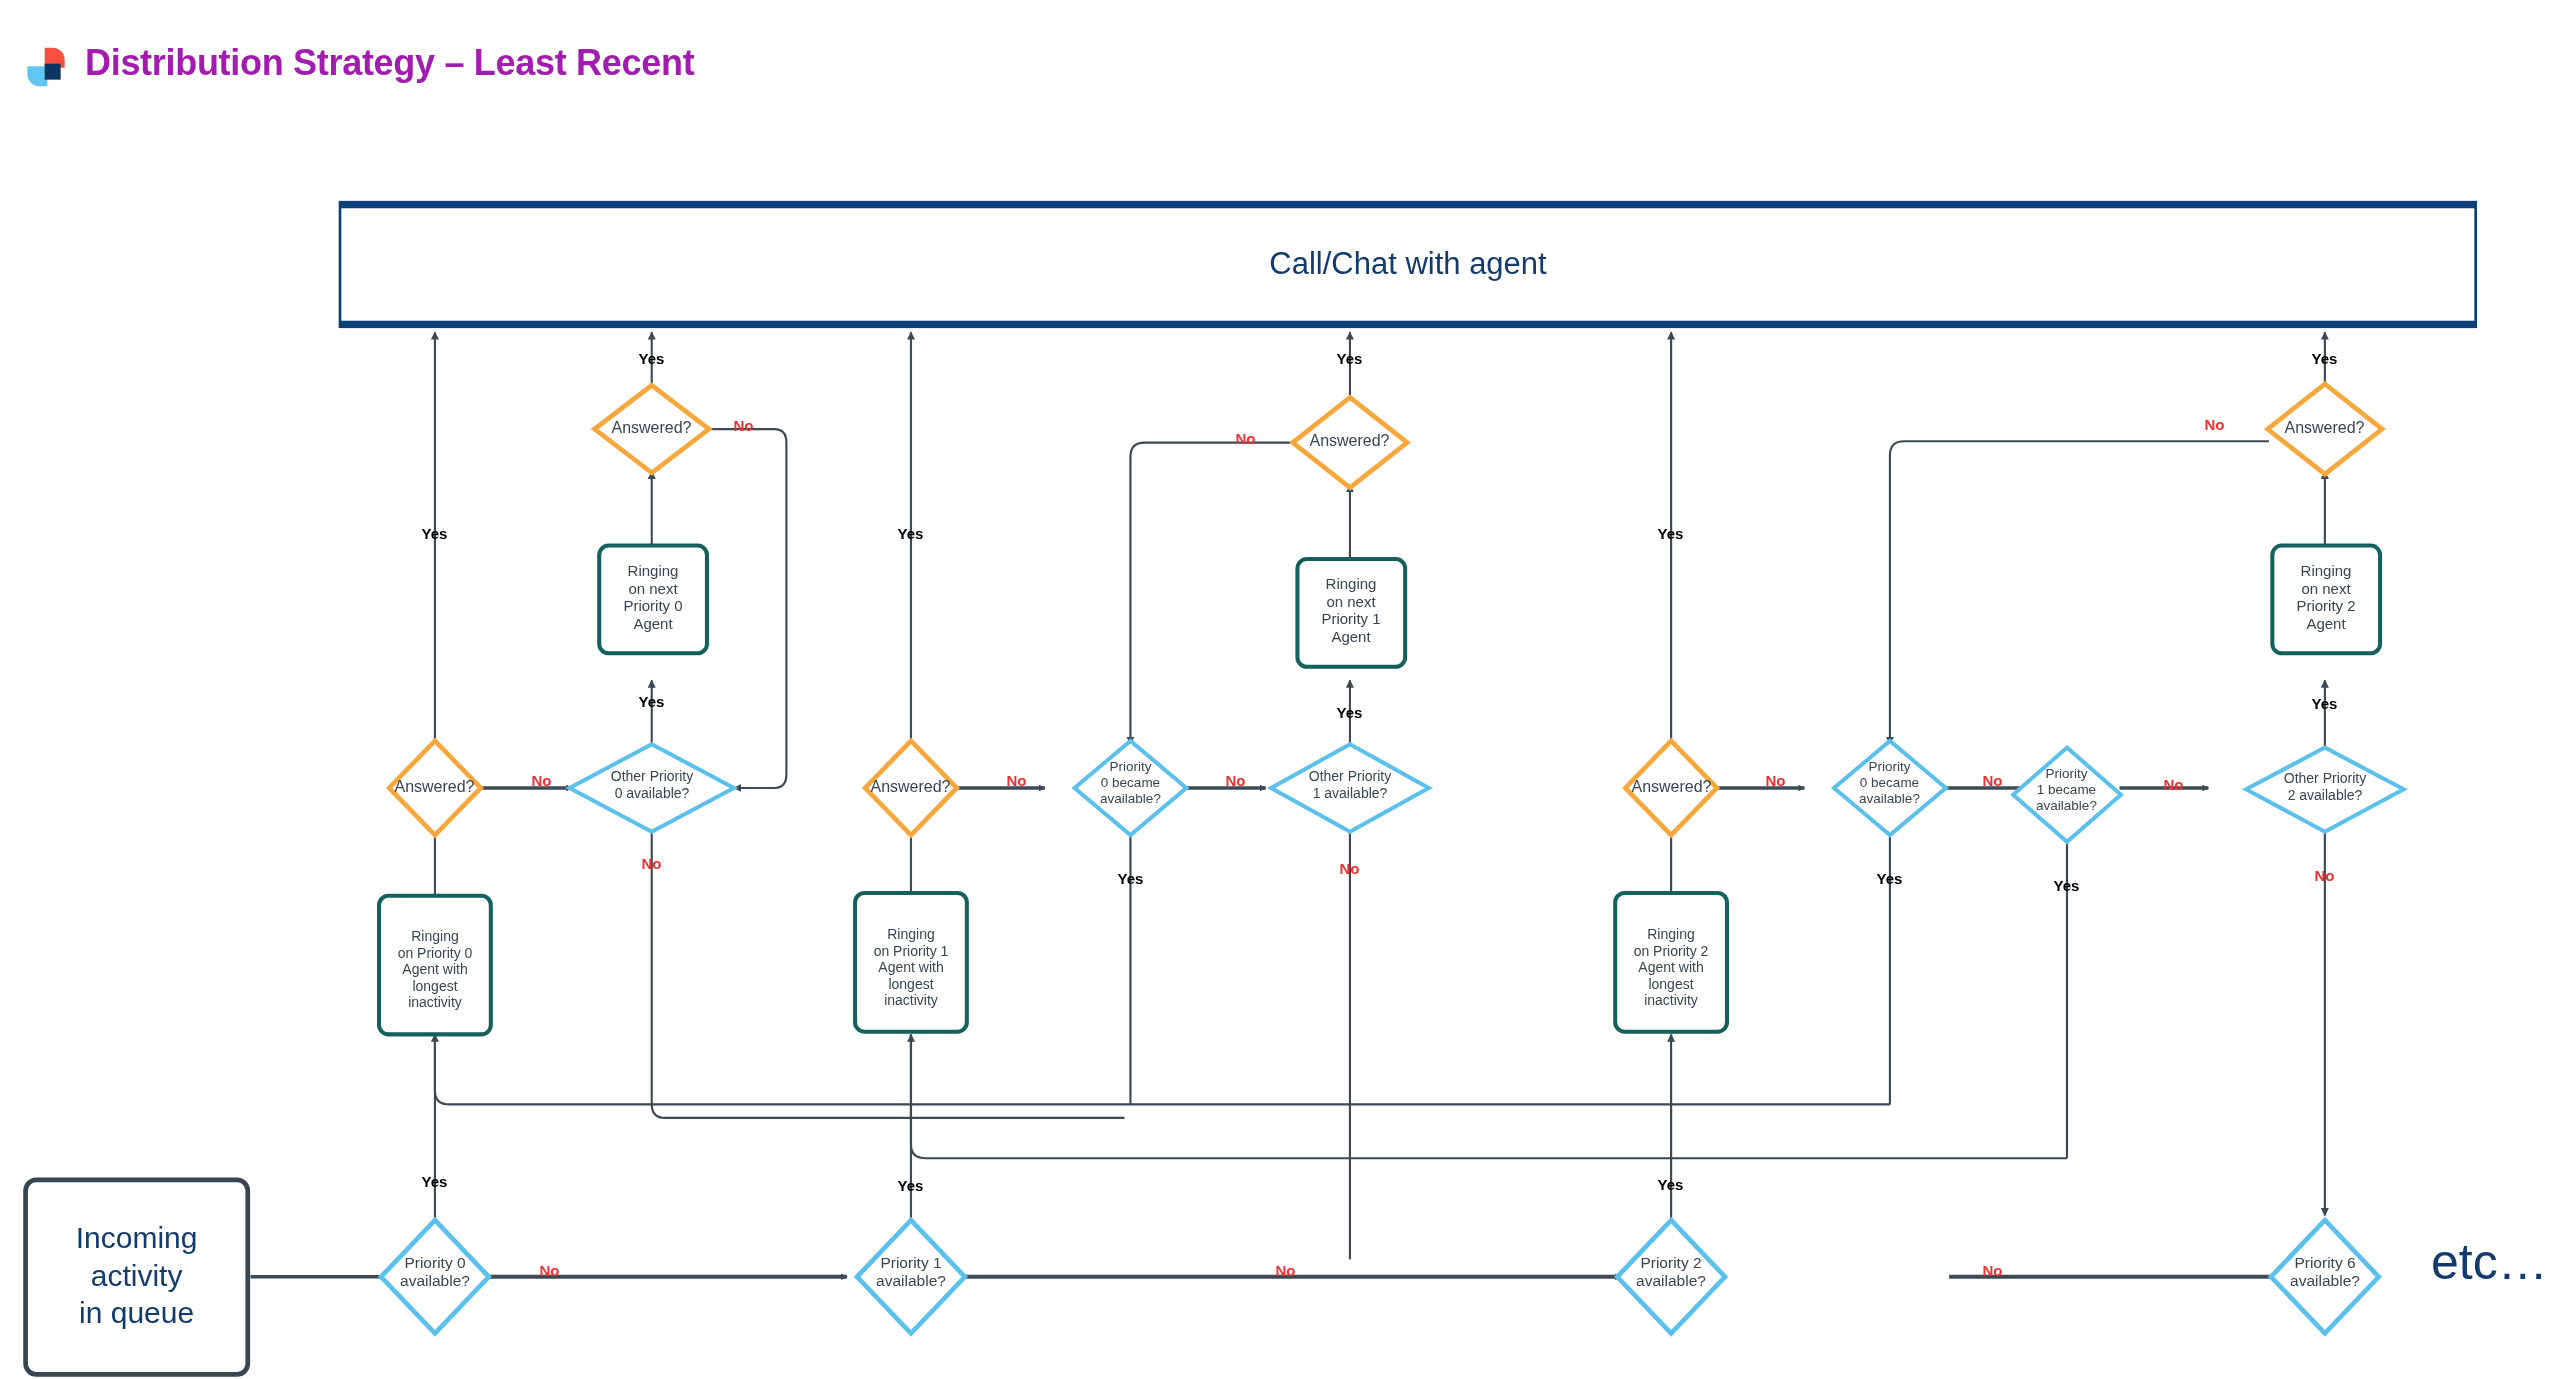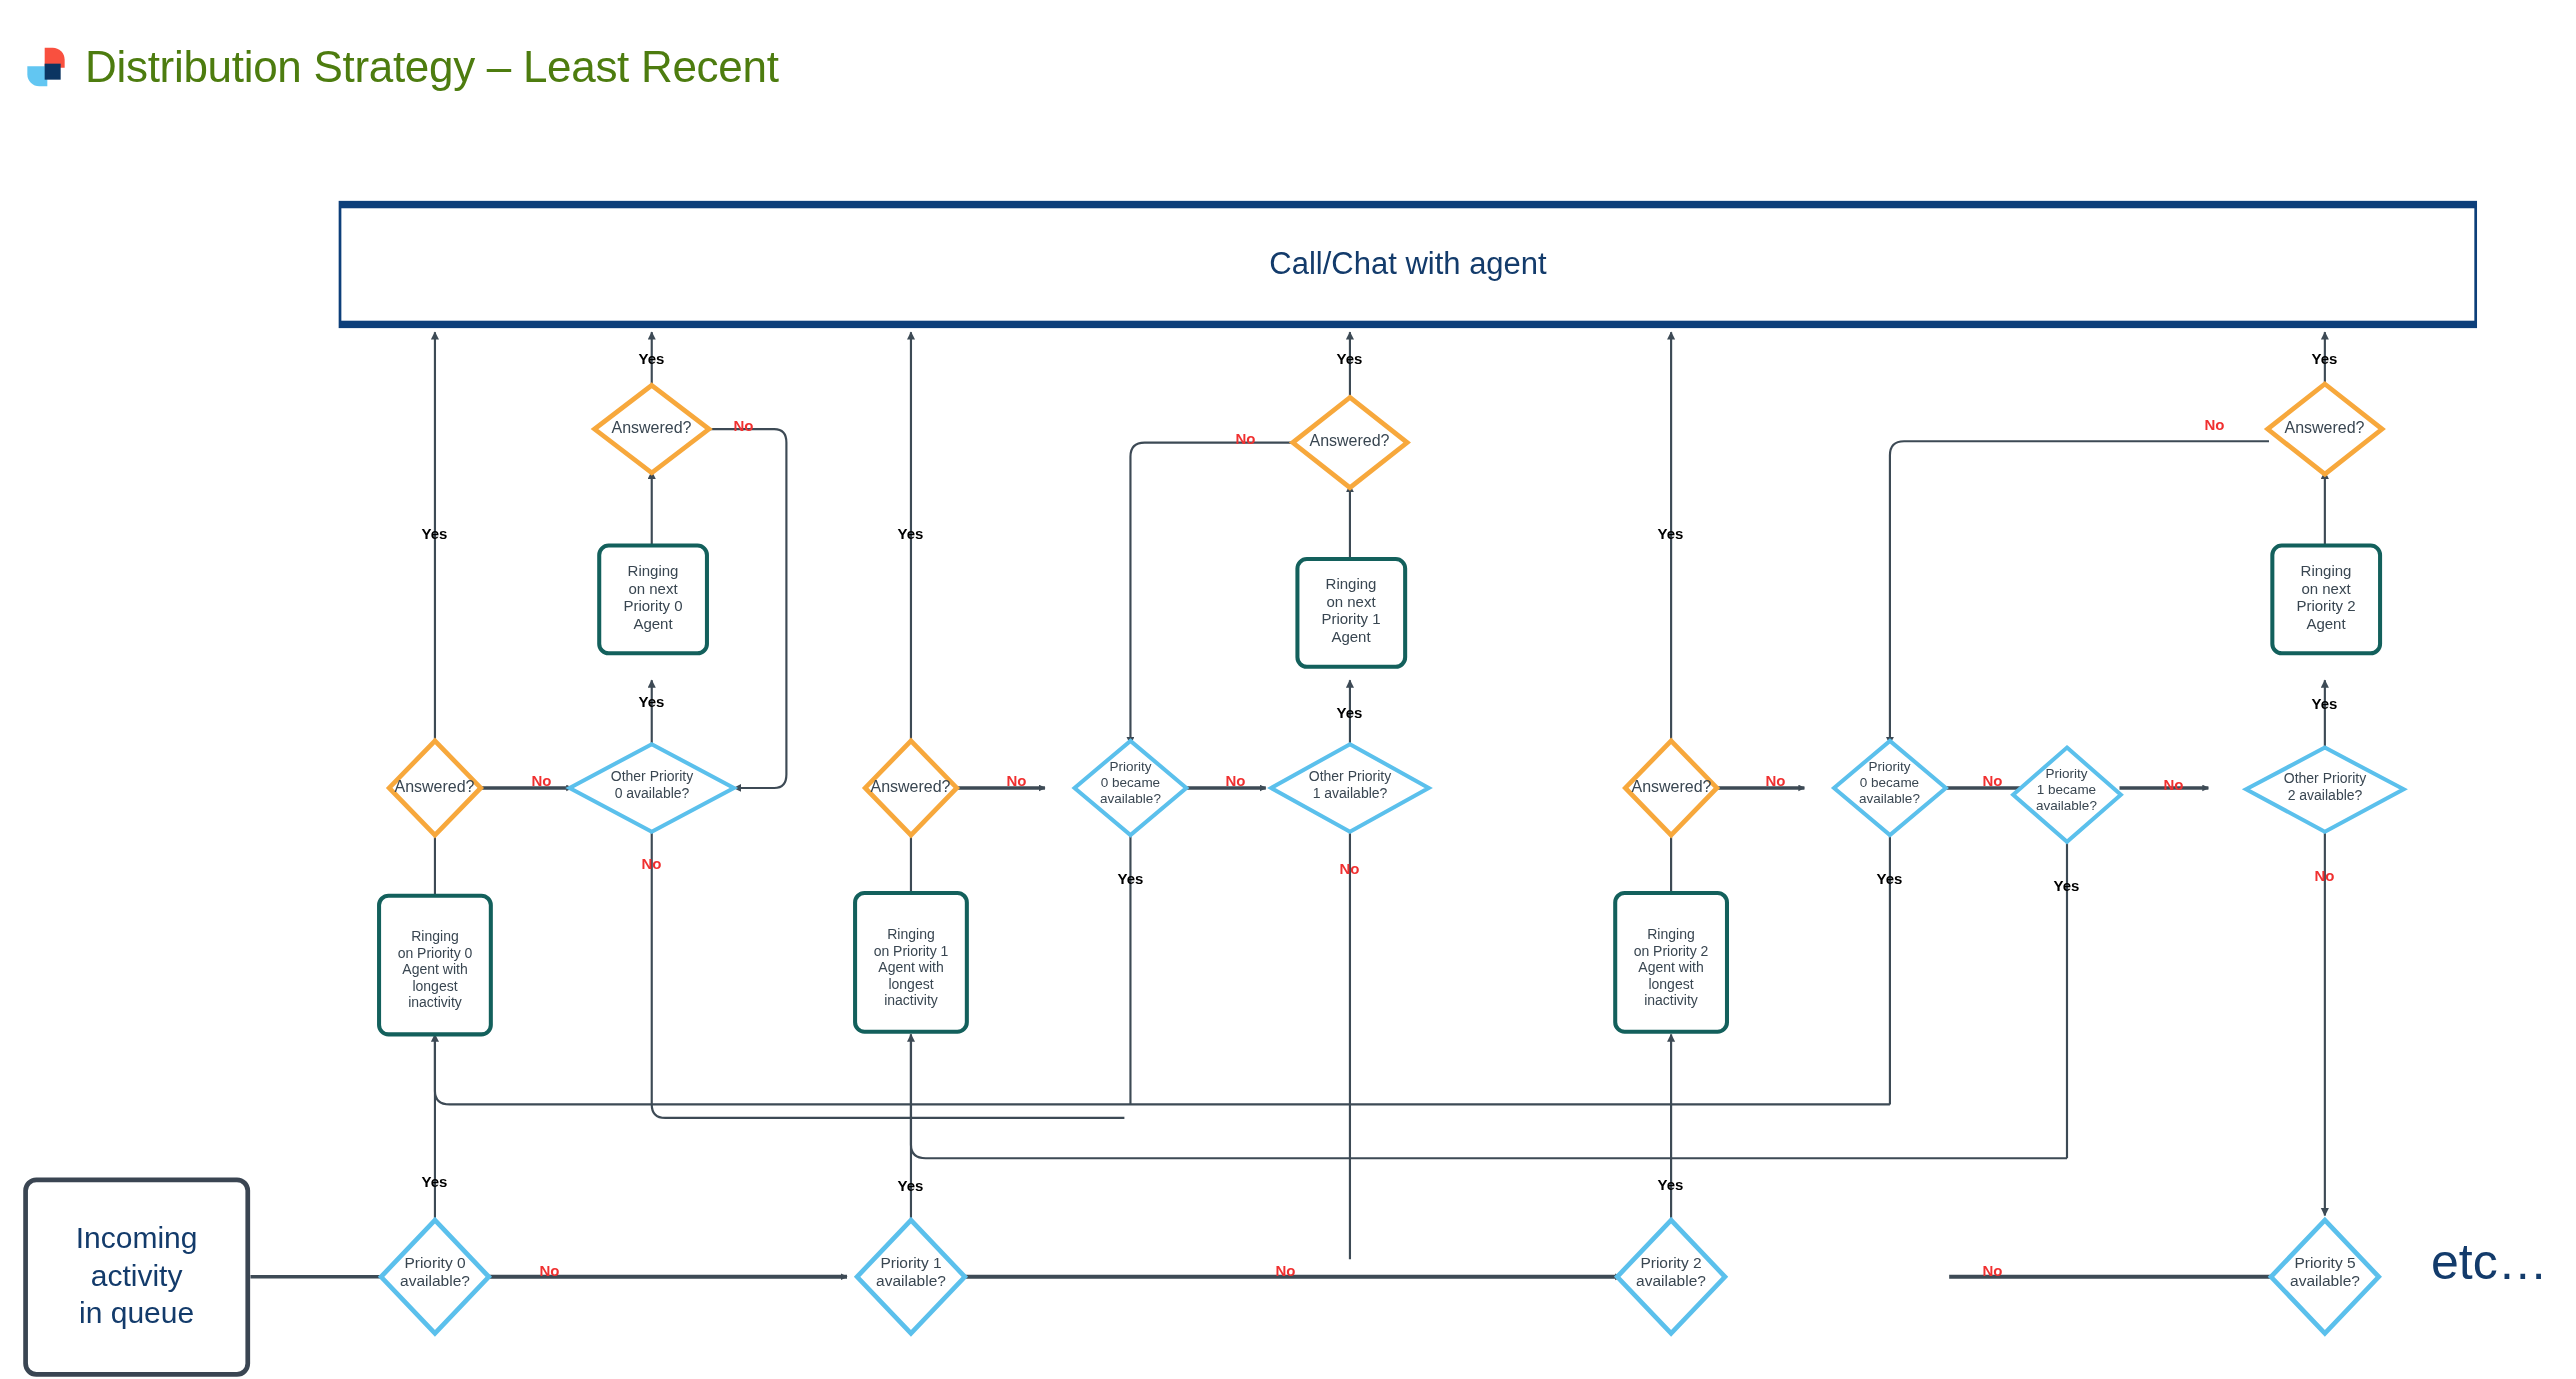--- a/index.html
+++ b/index.html
@@ -3,21 +3,21 @@
 <meta charset="utf-8">
 <style>
   html,body{margin:0;padding:0;background:#ffffff;}
   body{width:2576px;height:1380px;font-family:"Liberation Sans",sans-serif;overflow:hidden;}
   #page{position:relative;width:2576px;height:1380px;background:#fff;}
 
   
   #header{position:absolute;left:0;top:0;width:2576px;height:155px;}
   #logo{position:absolute;left:25.6px;top:46px;width:40px;height:42px;}
   #title{position:absolute;left:85px;top:42px;
-         font-size:44px;font-weight:normal;color:#4d7c0f;
+         font-size:36px;font-weight:bold;color:#a21caf;
          letter-spacing:-0.3px;white-space:nowrap;}
 
   
   #canvas{position:absolute;left:0;top:0;width:2576px;height:1380px;}
 
   
   .nodeTxt{position:absolute;text-align:center;color:#394651;
            line-height:1.18;pointer-events:none;}
   .edgeLbl{position:absolute;font-weight:bold;white-space:nowrap;
            text-align:center;pointer-events:none;}
@@ -205,21 +205,21 @@
 in queue</div>
 
   <div class="nodeTxt bigTxt" style="left:2431px;top:1233px;width:162px;font-size:50px;text-align:left;">etc…</div>
 
   <div class="nodeTxt" style="left:354px;top:1254px;width:162px;font-size:15.5px;white-space:pre-line;">Priority 0
 available?</div>
   <div class="nodeTxt" style="left:830px;top:1254px;width:162px;font-size:15.5px;white-space:pre-line;">Priority 1
 available?</div>
   <div class="nodeTxt" style="left:1590px;top:1254px;width:162px;font-size:15.5px;white-space:pre-line;">Priority 2
 available?</div>
-  <div class="nodeTxt" style="left:2244px;top:1254px;width:162px;font-size:15.5px;white-space:pre-line;">Priority 5
+  <div class="nodeTxt" style="left:2244px;top:1254px;width:162px;font-size:15.5px;white-space:pre-line;">Priority 6
 available?</div>
 
   <div class="nodeTxt" style="left:379px;top:928px;width:112px;font-size:14px;white-space:pre-line;">Ringing
 on Priority 0
 Agent with
 longest
 inactivity</div>
   <div class="nodeTxt" style="left:855px;top:926px;width:112px;font-size:14px;white-space:pre-line;">Ringing
 on Priority 1
 Agent with

